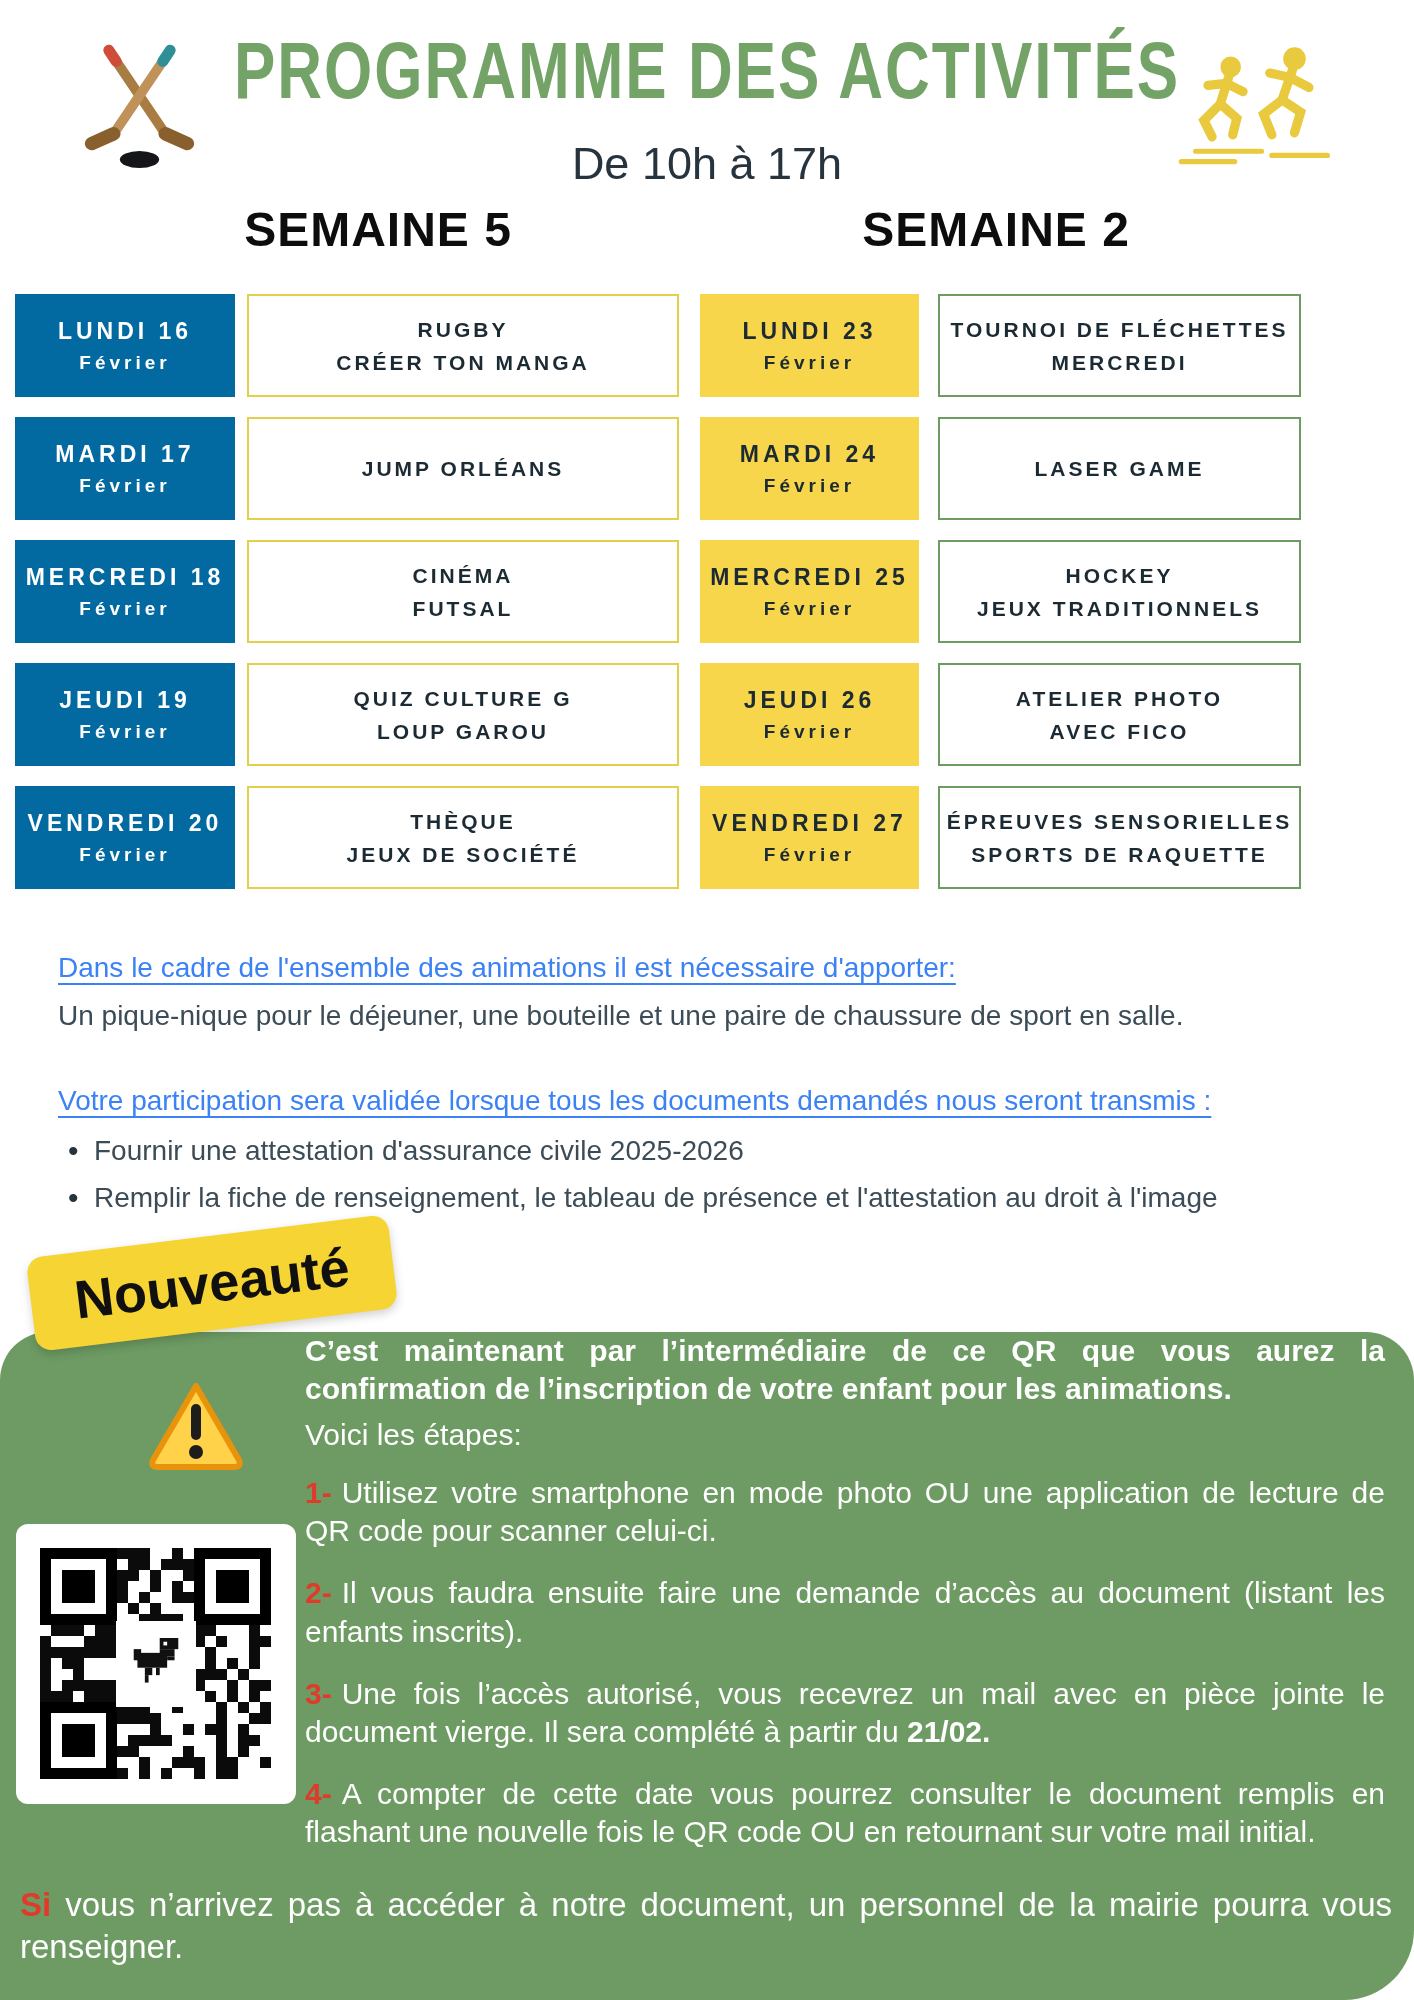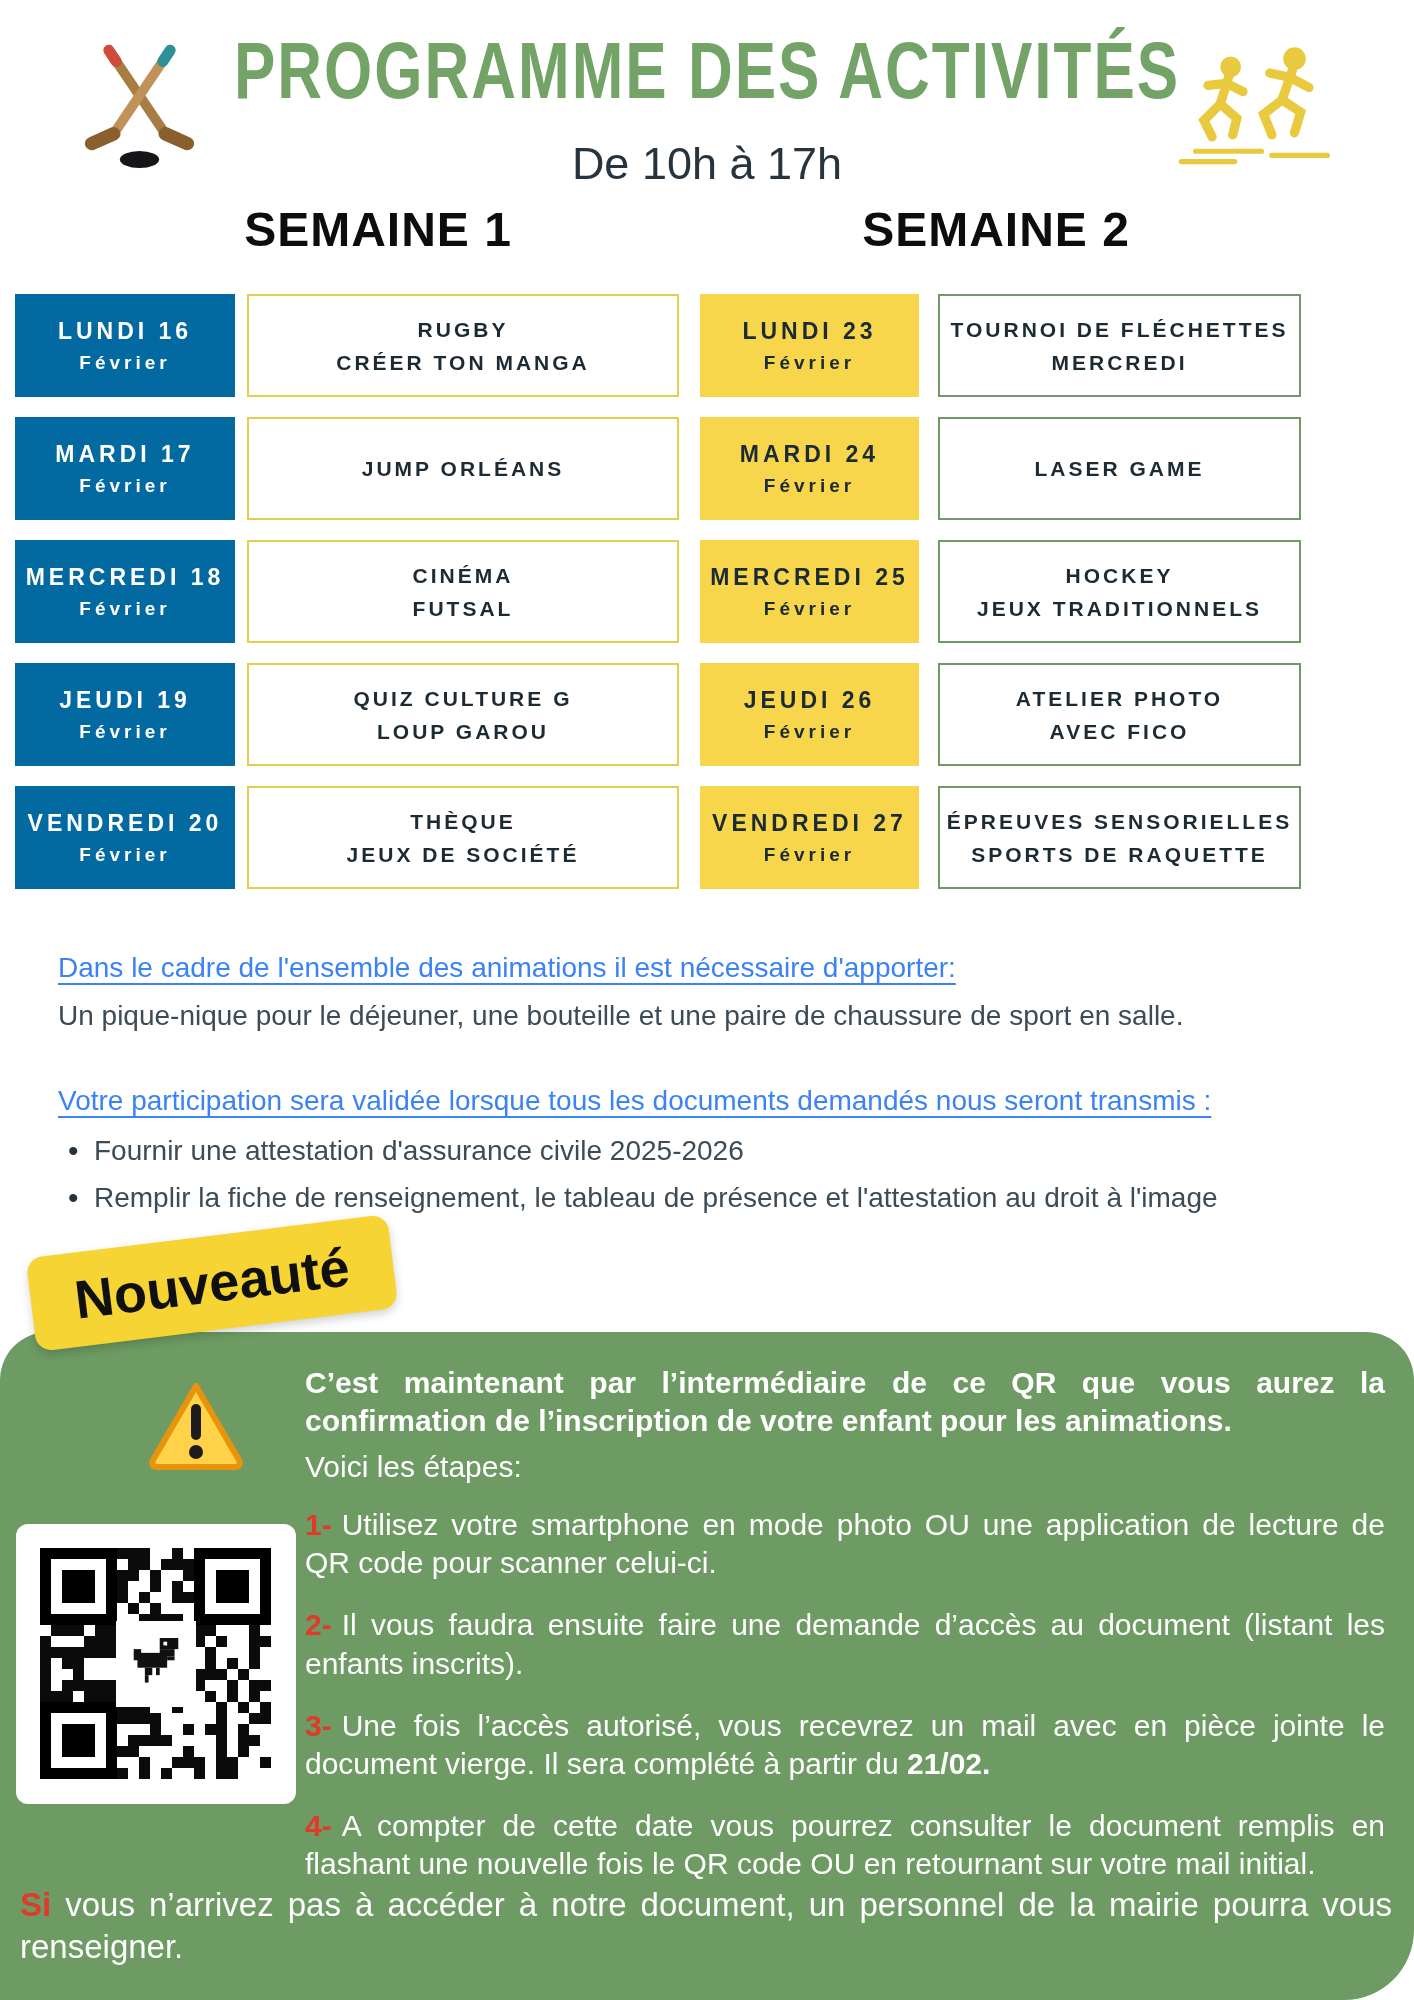--- a/index.html
+++ b/index.html
@@ -53,21 +53,21 @@
   .qr{position:absolute;left:16px;top:192px;width:280px;height:280px;background:#fff;border-radius:12px;padding:24px}
   .modules{position:relative;width:231px;height:231px;display:grid;grid-template-columns:repeat(21,11px);grid-auto-rows:11px}
   .m{width:11px;height:11px}
   .m.on{background:#0b0b0b}
   .finder{position:absolute;width:77px;height:77px;background:#fff;border:11px solid #000;
           display:flex;align-items:center;justify-content:center}
   .finder::after{content:"";width:33px;height:33px;background:#000}
   .f-tl{left:0;top:0}.f-tr{right:0;top:0}.f-bl{left:0;bottom:0}
   .dino{position:absolute;left:50%;top:50%;transform:translate(-50%,-50%);width:80px;height:86px;background:#fff;
         display:flex;align-items:center;justify-content:center}
-  .qr-text{position:absolute;left:305px;top:32px;width:1080px;color:#fff;font-size:30px;line-height:1.27;text-align:justify}
+  .qr-text{position:absolute;left:305px;top:0;width:1080px;color:#fff;font-size:30px;line-height:1.27;text-align:justify}
   .qr-text .intro{font-weight:700;margin-bottom:8px}
   .qr-text .voici{margin-bottom:20px}
   .step{margin-bottom:24px}
   .step:last-child{margin-bottom:0}
   .num{color:#e03a2a;font-weight:700;margin-right:10px}
   .step b{font-weight:700}
   .gfooter{position:absolute;left:20px;top:552px;width:1372px;color:#fff;font-size:33px;line-height:1.28;text-align:justify}
   .red{color:#e03a2a;font-weight:700}
 </style>
 </head>
@@ -109,21 +109,21 @@
           <path d="M106 54 L88 68 L96 88"></path>
       </g>
       <g stroke="#e9c93e" stroke-width="5" stroke-linecap="round">
         <path d="M22 104 L86 104"></path>
           <path d="M8 114 L60 114"></path>
           <path d="M96 108 L150 108"></path>
       </g>
     </svg>
   </div>
 
-  <div class="semaine s1">SEMAINE 1</div>
+  <div class="semaine s1">SEMAINE 5</div>
   <div class="semaine s2">SEMAINE 2</div>
 
   <div class="grid">
 
     <div class="row">
       <div class="cell day w1">
         <span class="d1">LUNDI 16</span>
         <span class="d2">Février</span>
       </div>
       <div class="cell act w1">

